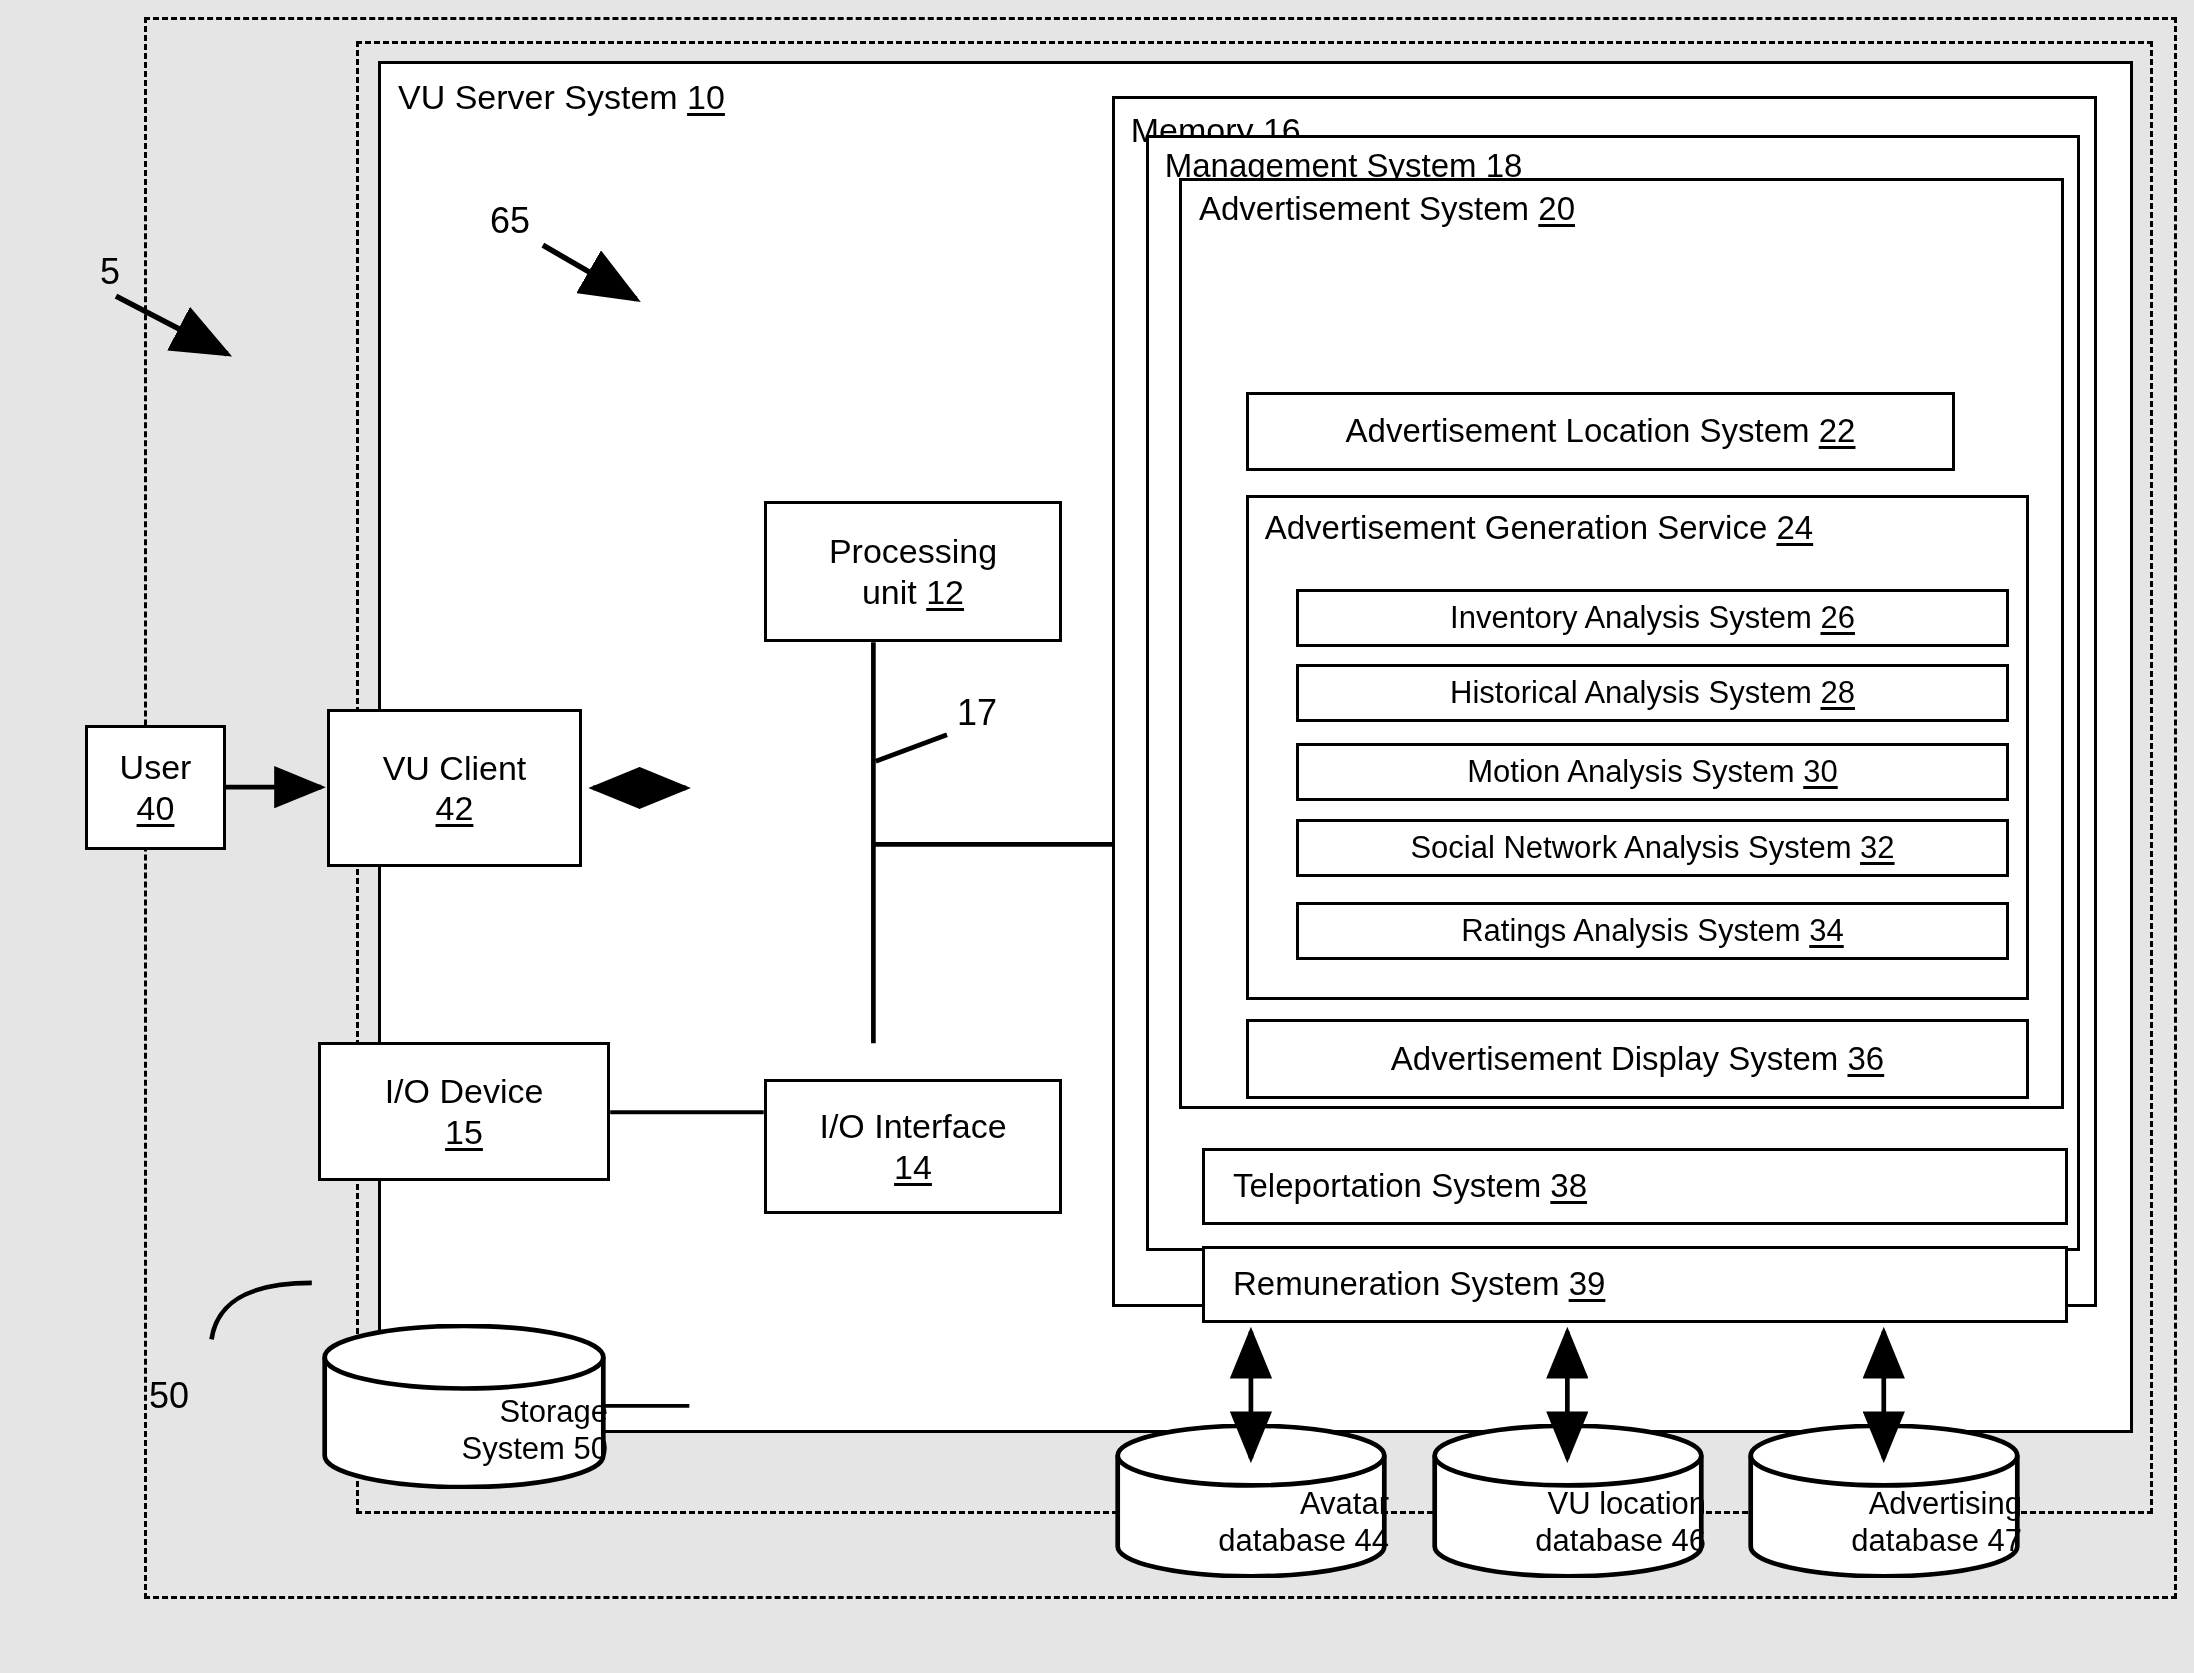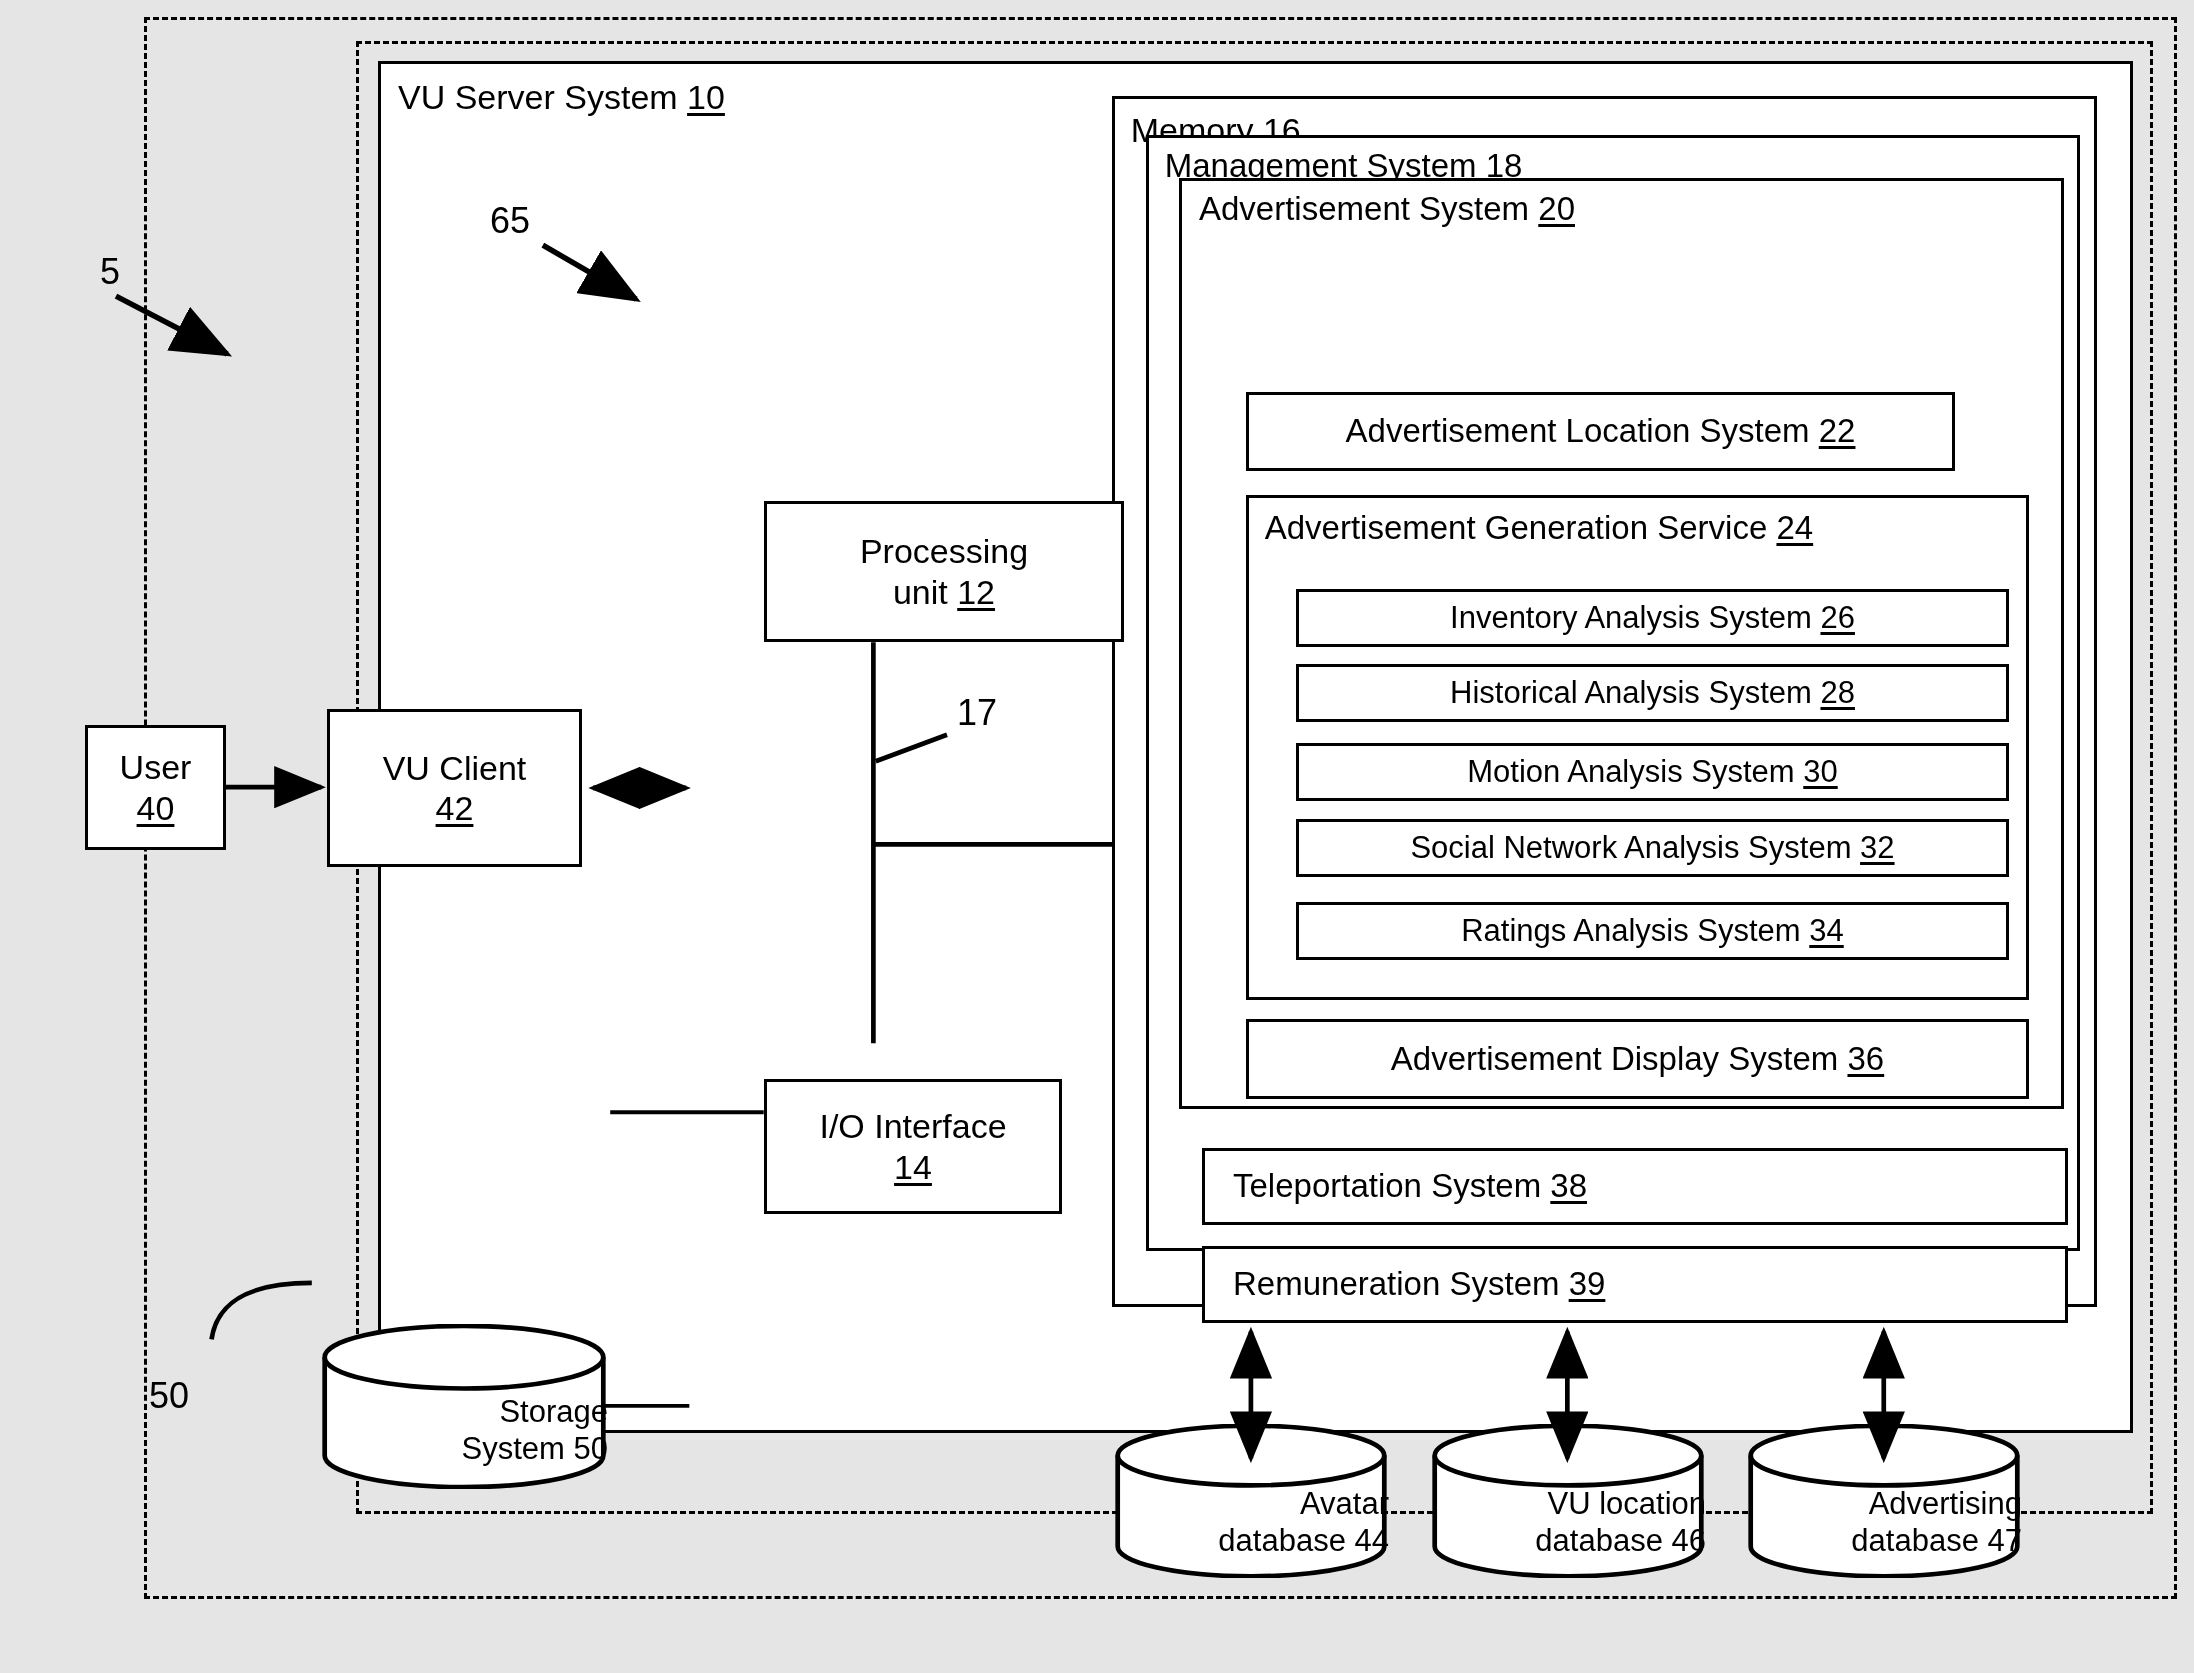--- a/index.html
+++ b/index.html
@@ -172,21 +172,21 @@
       <span>Teleportation System </span><span class="num-u">38</span>
     </div>
   </div>
 
   <div class="box box-thin" style="left:1202px; top:1246px; width:866px; height:77px;">
     <div class="t-lg" style="position:absolute; left:28px;">
       <span>Remuneration System </span><span class="num-u">39</span>
     </div>
   </div>
 
-  <div class="box" style="left:764px; top:501px; width:360px; height:141px;">
+  <div class="box" style="left:764px; top:501px; width:298px; height:141px;">
     <div class="t-xl">
       <span>Processing</span><br>
       <span>unit </span><span class="num-u">12</span>
     </div>
   </div>
 
   <div class="box" style="left:764px; top:1043px; width:298px; height:135px;margin-top:36px;">
     <div class="t-xl">
       <span>I/O Interface</span><br>
       <span class="num-u">14</span>
@@ -200,20 +200,26 @@
     </div>
   </div>
 
   <div class="box" style="left:327px; top:709px; width:255px; height:158px;">
     <div class="t-xl">
       <span>VU Client</span><br>
       <span class="num-u">42</span>
     </div>
   </div>
 
+  <div class="box" style="left:318px; top:1042px; width:292px; height:139px;">
+    <div class="t-xl">
+      <span>I/O Device</span><br>
+      <span class="num-u">15</span>
+    </div>
+  </div>
 
   <div class="cyl" style="left:320px; top:1324px; width:288px; height:165px;">
     <svg width="288" height="165" viewBox="0 0 368 210" aria-hidden="true">
       <path d="M6,42 L6,168 A178,40 0 0 0 362,168 L362,42" fill="#ffffff" stroke="#000000" stroke-width="6"></path>
       <ellipse cx="184" cy="42" rx="178" ry="40" fill="#ffffff" stroke="#000000" stroke-width="6"></ellipse>
     </svg>
     <div class="cyl-label t-md" style="top:69px;">
       <span>Storage</span><br>
       <span>System 50</span>
     </div>

